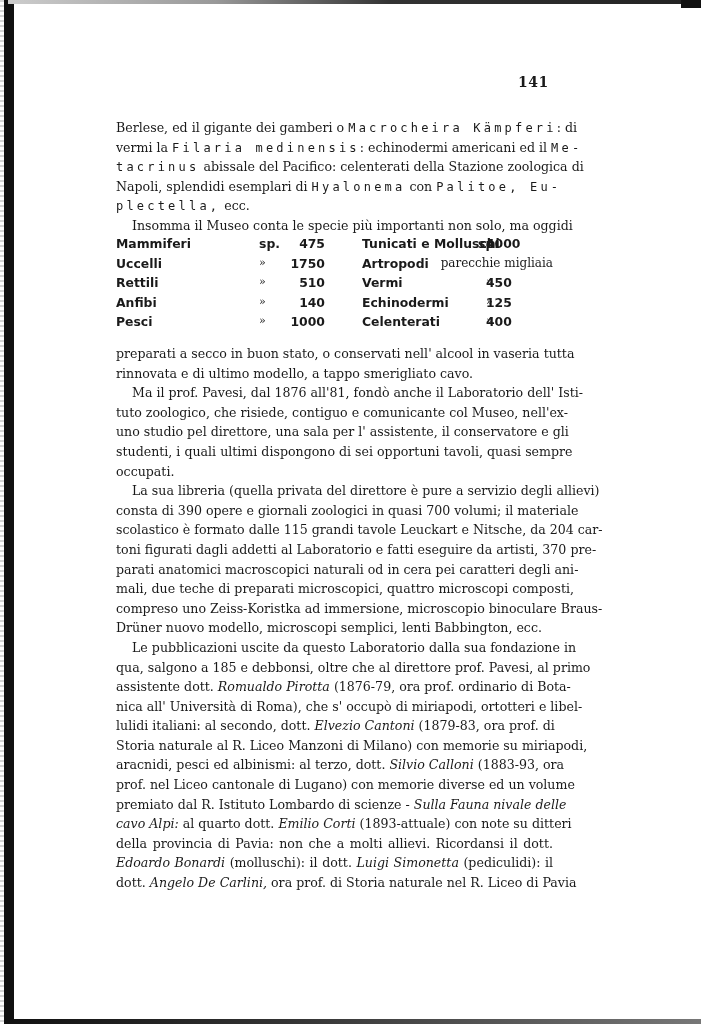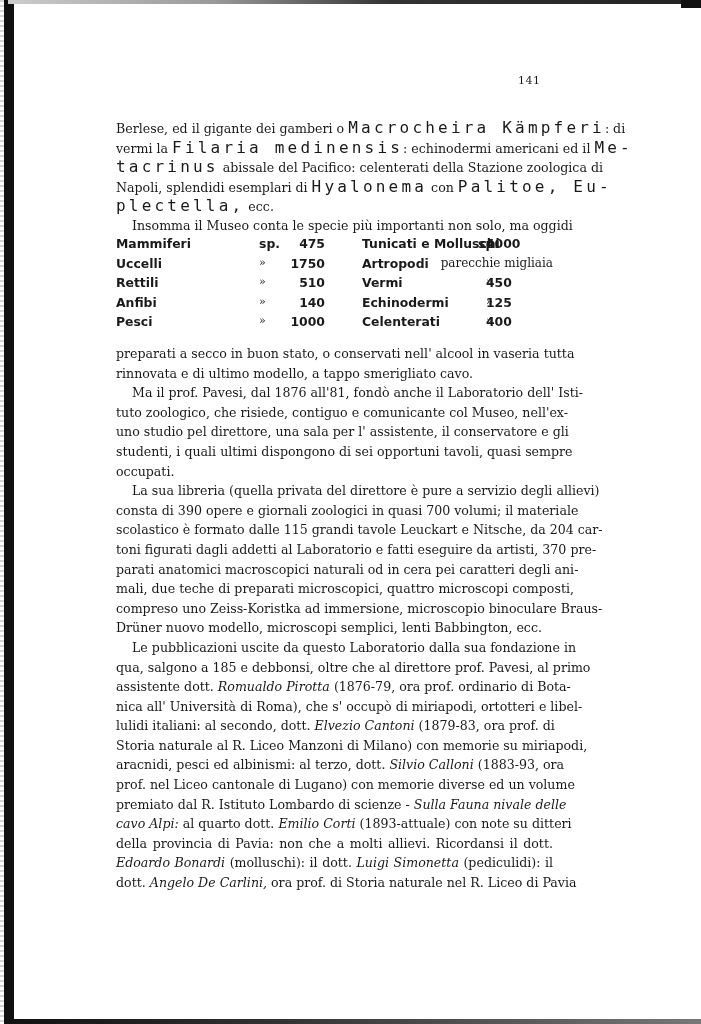--- a/index.html
+++ b/index.html
@@ -24,33 +24,33 @@
     }
     .scan-top-right {
       position: absolute; right: 0; top: 0; width: 20px; height: 8px; background: #111;
     }
     .scan-bottom {
       position: absolute; left: 8px; bottom: 0; width: 693px; height: 5px;
       background: linear-gradient(90deg, #111 0%, #333 40%, #777 100%);
     }
     .page-number {
       position: absolute; left: 518px; top: 74px;
-      font-size: 11px; font-weight: normal; letter-spacing: .5px;
+      font-size: 14px; font-weight: bold; letter-spacing: .5px;
     }
     .textblock {
       position: absolute; left: 116px; width: 437px;
       font-size: 12.6px; line-height: 19.6px;
     }
     .line {
       display: block; white-space: nowrap; text-align: justify;
       text-align-last: justify; height: 19.6px;
     }
     .line.last { text-align-last: left; }
     .indent { padding-left: 16px; }
-    .sp { letter-spacing: 3.2px; font-family: "DejaVu Sans Mono", "Liberation Mono", monospace; font-size: 16px; }
+    .sp { letter-spacing: 3.2px; font-family: "DejaVu Sans Mono", "Liberation Mono", monospace; font-size: 12px; }
     i { }
     .table {
       position: absolute; left: 116px; top: 236px; width: 437px;
       font-family: "DejaVu Sans", "Liberation Sans", sans-serif;
       font-weight: bold; font-size: 12.4px;
     }
     .trow { position: relative; height: 19.6px; }
     .c1 { position: absolute; left: 0; }
     .c2 { position: absolute; left: 143px; font-weight: normal; }
     .c3 { position: absolute; left: 171px; width: 38px; text-align: right; }

